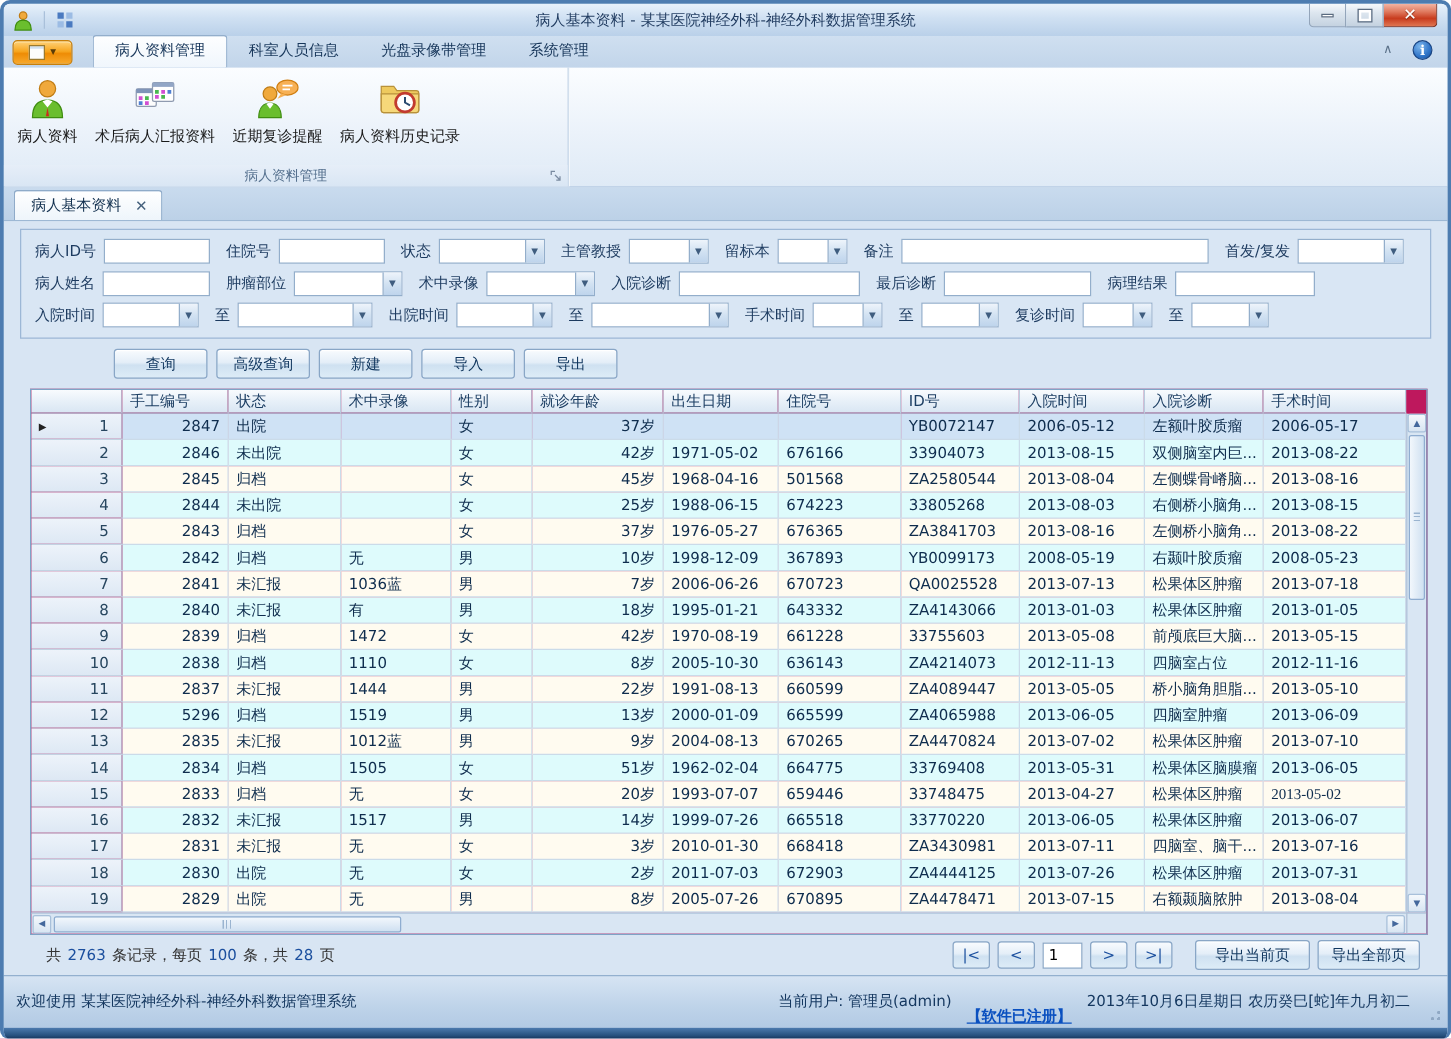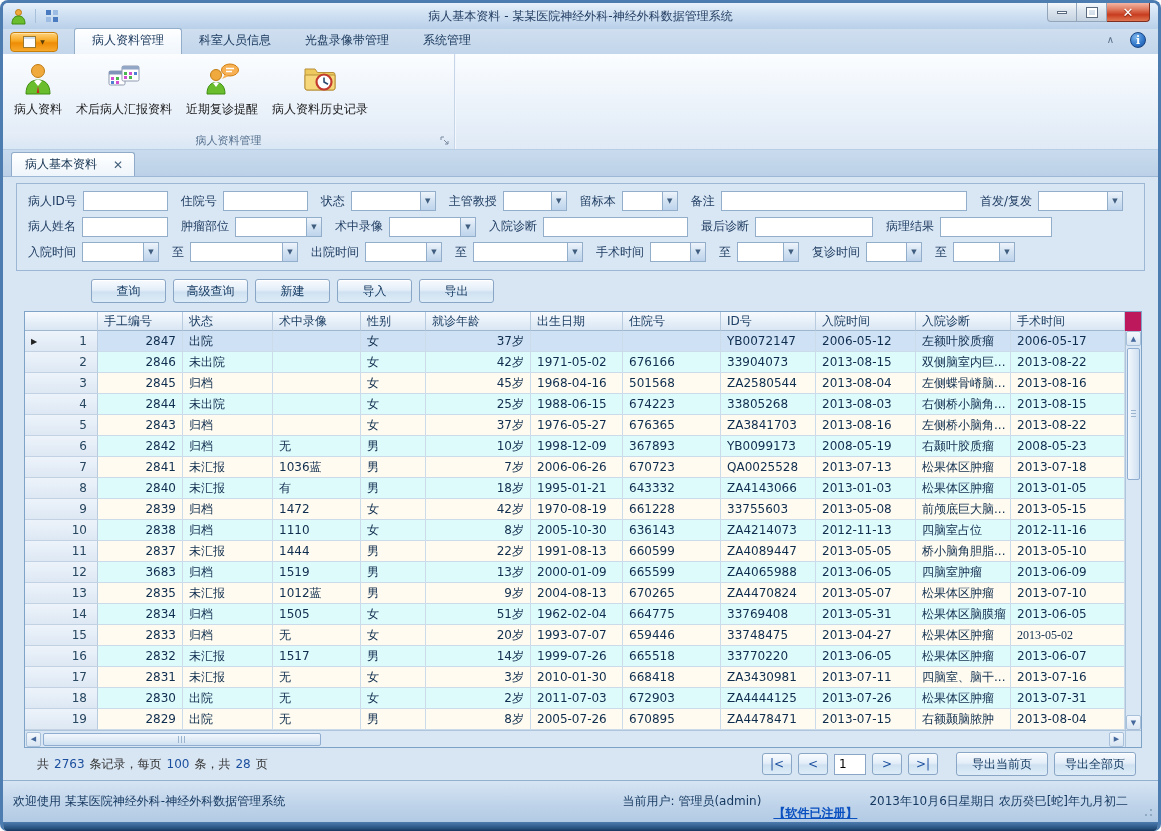--- a/index.html
+++ b/index.html
@@ -59,21 +59,21 @@
   .ric svg { width:34px; height:34px; }
   .rlabel { color:#1a1a1a; white-space:nowrap; }
   .rcaption { height:17px; display:flex; align-items:center; justify-content:center;
     color:#55708e; font-size:11px; position:relative;
     background:linear-gradient(#e6eef8,#d9e6f4); }
   .launcher { position:absolute; right:4px; bottom:3px; display:flex; }
 
   
   .doctabs { flex:0 0 27px; background:linear-gradient(#c9dbee,#bcd1e7); display:flex;
     align-items:flex-end; padding-left:8px; border-bottom:1px solid #9db8d4; }
-  .doctab { height:24px; display:flex; align-items:center; gap:16px; padding:0 11px 0 13px;
+  .doctab { height:24px; display:flex; align-items:center; gap:11px; padding:0 11px 0 13px;
     background:linear-gradient(#ffffff,#eef5fb); border:1px solid #8fabc9; border-bottom:none;
     border-radius:3px 3px 0 0; color:#12304f; }
   .tabclose { color:#44607c; font-weight:bold; }
 
   
   .content { flex:1; background:#d8e5f3; padding-top:4px; display:flex; flex-direction:column; }
 
   .filterbox { margin:2px 13px 0; border:1px solid #9cb7d6; background:#d9e6f4;
     padding:6px 8px 7px 11px; height:88px; display:flex; flex-direction:column; justify-content:space-between; }
   .frow { display:flex; align-items:center; height:22px; }
@@ -563,21 +563,21 @@
             <div class="cell" style="width: 98px;">660599</div>
             <div class="cell" style="width: 95px;">ZA4089447</div>
             <div class="cell" style="width: 100px;">2013-05-05</div>
             <div class="cell" style="width: 95px;">桥小脑角胆脂...</div>
             <div class="cell" style="width: 114px;">2013-05-10</div>
           </div>
           <div class="gline row-cyan">
             <div class="selcell">
               <span class="rownum">12</span>
             </div>
-            <div class="cell right" style="width: 85px;">3683</div>
+            <div class="cell right" style="width: 85px;">5296</div>
             <div class="cell" style="width: 90px;">归档</div>
             <div class="cell" style="width: 88px;">1519</div>
             <div class="cell" style="width: 65px;">男</div>
             <div class="cell right" style="width: 105px;">13岁</div>
             <div class="cell" style="width: 92px;">2000-01-09</div>
             <div class="cell" style="width: 98px;">665599</div>
             <div class="cell" style="width: 95px;">ZA4065988</div>
             <div class="cell" style="width: 100px;">2013-06-05</div>
             <div class="cell" style="width: 95px;">四脑室肿瘤</div>
             <div class="cell" style="width: 114px;">2013-06-09</div>
@@ -587,21 +587,21 @@
               <span class="rownum">13</span>
             </div>
             <div class="cell right" style="width: 85px;">2835</div>
             <div class="cell" style="width: 90px;">未汇报</div>
             <div class="cell" style="width: 88px;">1012蓝</div>
             <div class="cell" style="width: 65px;">男</div>
             <div class="cell right" style="width: 105px;">9岁</div>
             <div class="cell" style="width: 92px;">2004-08-13</div>
             <div class="cell" style="width: 98px;">670265</div>
             <div class="cell" style="width: 95px;">ZA4470824</div>
-            <div class="cell" style="width: 100px;">2013-05-07</div>
+            <div class="cell" style="width: 100px;">2013-07-02</div>
             <div class="cell" style="width: 95px;">松果体区肿瘤</div>
             <div class="cell" style="width: 114px;">2013-07-10</div>
           </div>
           <div class="gline row-cyan">
             <div class="selcell">
               <span class="rownum">14</span>
             </div>
             <div class="cell right" style="width: 85px;">2834</div>
             <div class="cell" style="width: 90px;">归档</div>
             <div class="cell" style="width: 88px;">1505</div>

